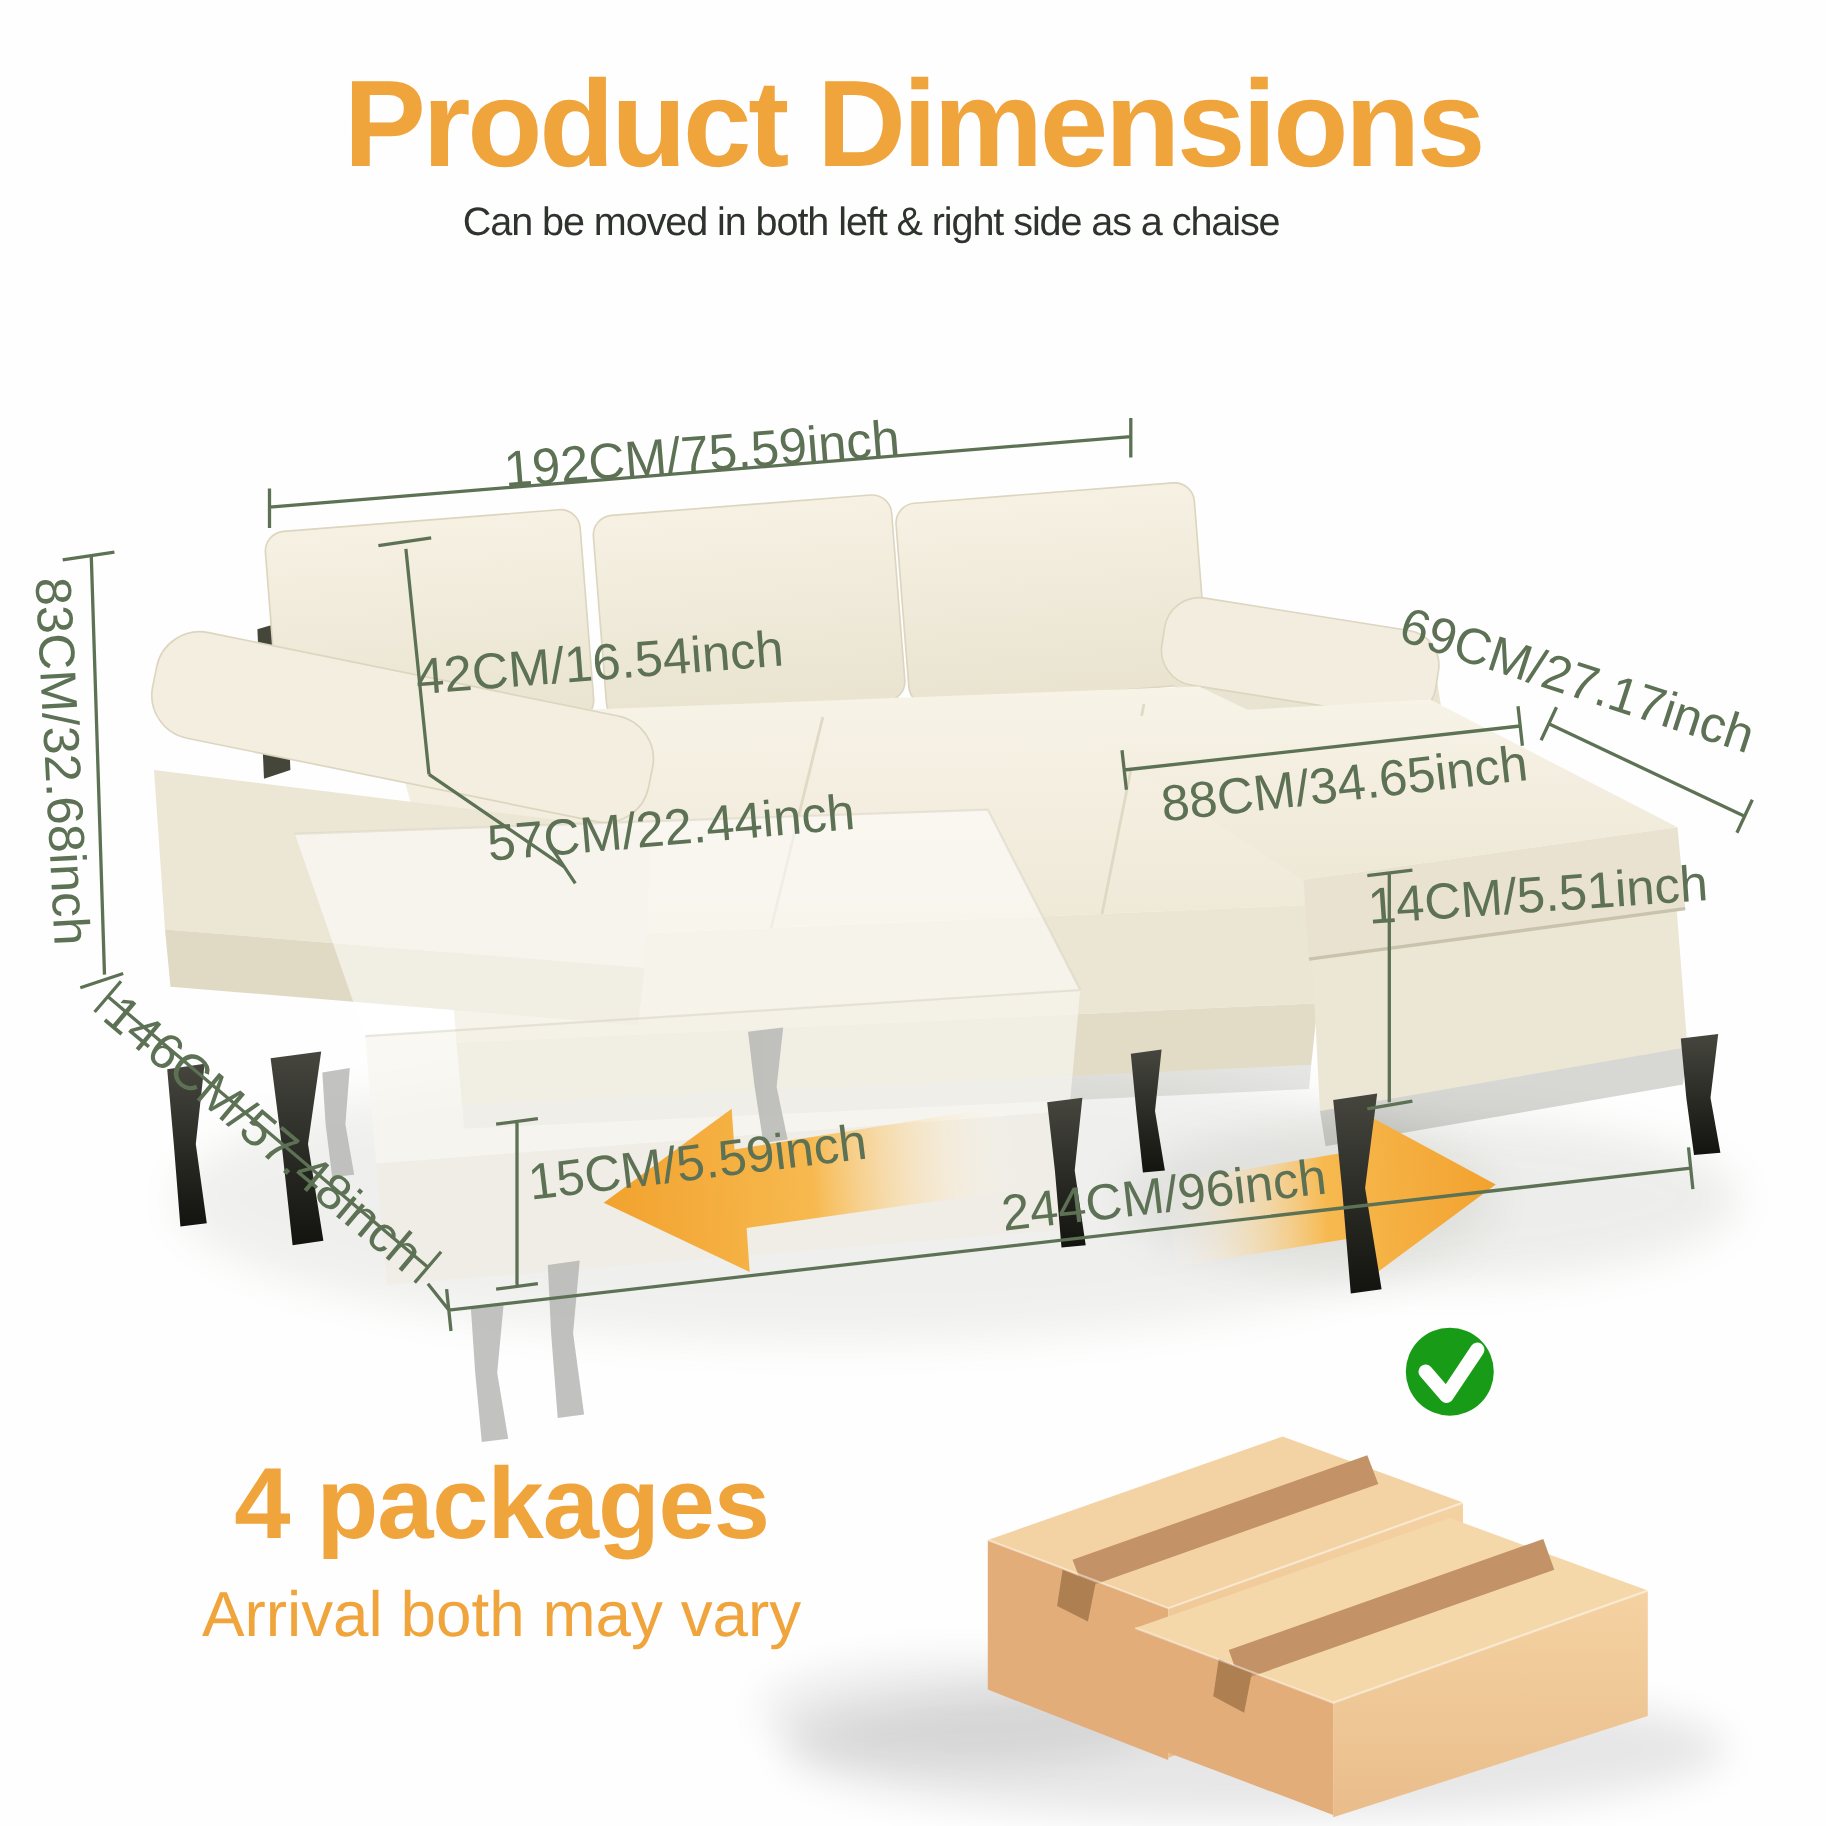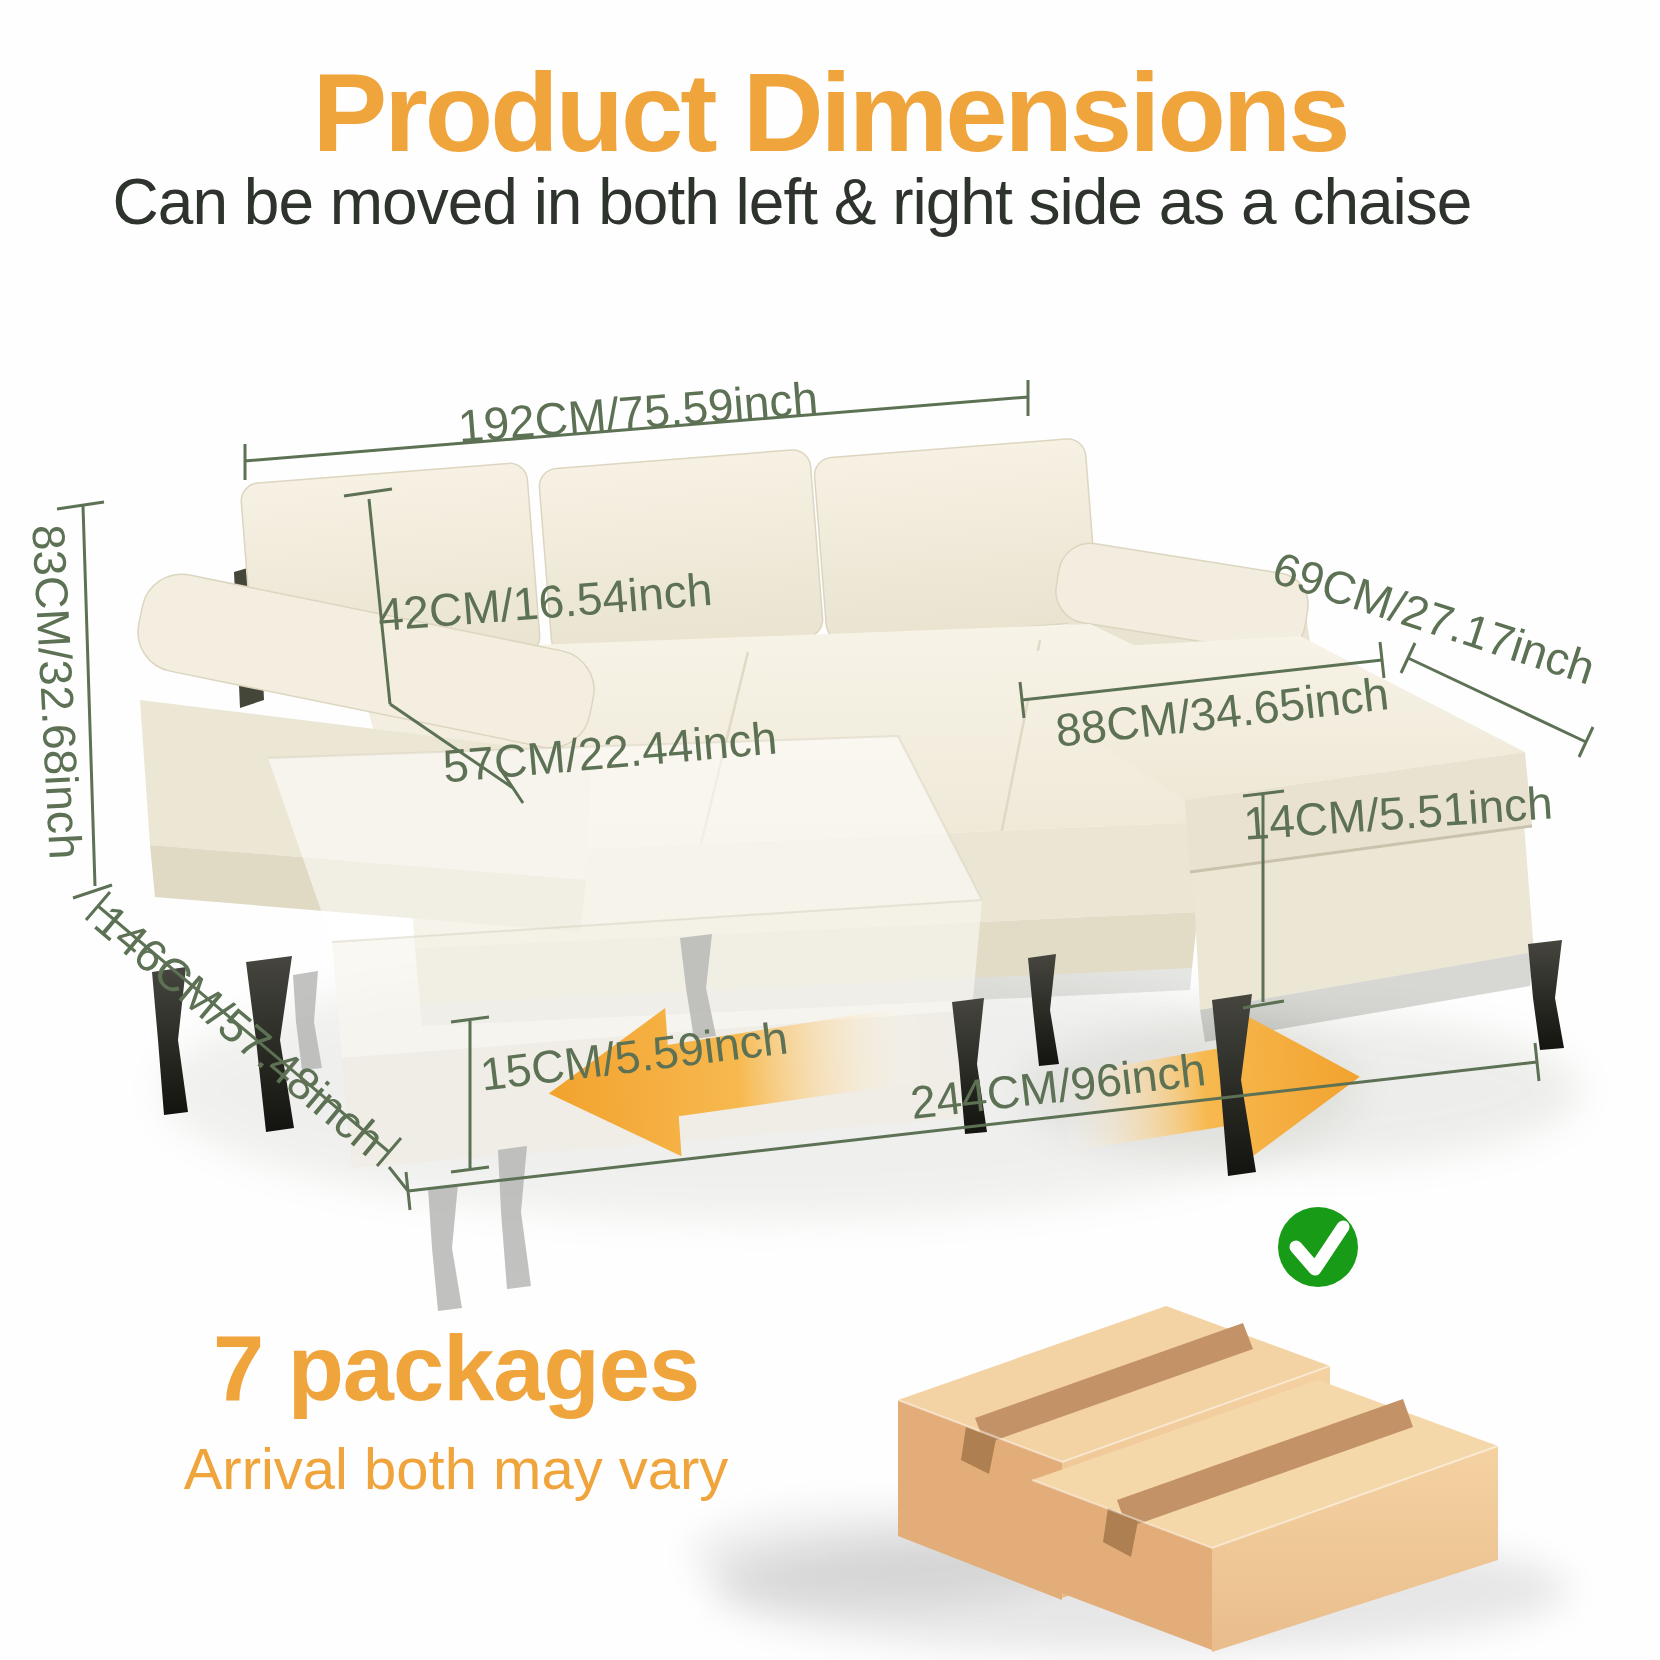--- a/index.html
+++ b/index.html
@@ -17,21 +17,21 @@
     font-family:"Liberation Sans", sans-serif;
     padding-left:16px;
   }
   .page-title{
     position:absolute;left:830px;top:112px;transform:translate(-50%,-50%);
     font-size:112px;font-weight:800;letter-spacing:-3px;
     color:var(--title-orange);white-space:nowrap;
   }
   .subtitle{
     position:absolute;left:792px;top:202px;transform:translate(-50%,-50%);
-    font-size:64px;font-weight:500;letter-spacing:-1px;
+    font-size:36px;font-weight:500;letter-spacing:-1px;
     color:var(--subtitle-dark);white-space:nowrap;
   }
   .art{position:absolute;left:0;top:0;width:1660px;height:1660px;}
   .dim-label{
     position:absolute;font-size:46px;font-weight:500;white-space:nowrap;
     color:var(--dimension-green);
   }
   .pkg-count{
     position:absolute;left:456px;top:1368px;transform:translate(-50%,-50%);
     font-size:92px;font-weight:800;letter-spacing:-1px;
@@ -216,16 +216,16 @@
   <div class="dim-label" style="left:545px;top:602px;transform:translate(-50%,-50%) rotate(-4.5deg)">42CM/16.54inch</div>
   <div class="dim-label" style="left:57px;top:692px;transform:translate(-50%,-50%) rotate(87deg)">83CM/32.68inch</div>
   <div class="dim-label" style="left:610px;top:752px;transform:translate(-50%,-50%) rotate(-5deg)">57CM/22.44inch</div>
   <div class="dim-label" style="left:1222px;top:712px;transform:translate(-50%,-50%) rotate(-6.5deg)">88CM/34.65inch</div>
   <div class="dim-label" style="left:1434px;top:618px;transform:translate(-50%,-50%) rotate(18deg)">69CM/27.17inch</div>
   <div class="dim-label" style="left:1398px;top:813px;transform:translate(-50%,-50%) rotate(-4deg)">14CM/5.51inch</div>
   <div class="dim-label" style="left:240px;top:1030px;transform:translate(-50%,-50%) rotate(40deg)">146CM/57.48inch</div>
   <div class="dim-label" style="left:634px;top:1056px;transform:translate(-50%,-50%) rotate(-7deg)">15CM/5.59inch</div>
   <div class="dim-label" style="left:1058px;top:1086px;transform:translate(-50%,-50%) rotate(-6.6deg)">244CM/96inch</div>
 
-  <div class="pkg-count">7 packages</div>
+  <div class="pkg-count">4 packages</div>
   <div class="pkg-note">Arrival both may vary</div>
 
 </div>
 
 </body></html>

